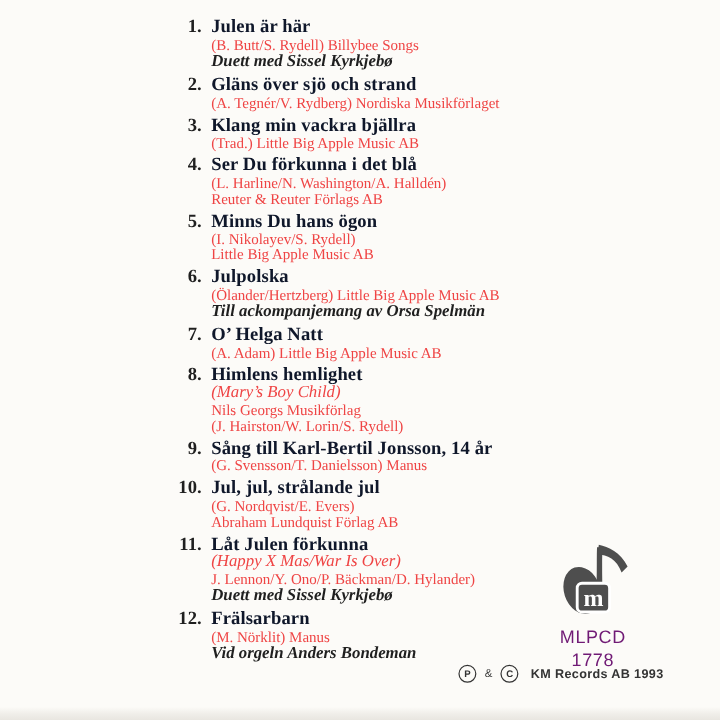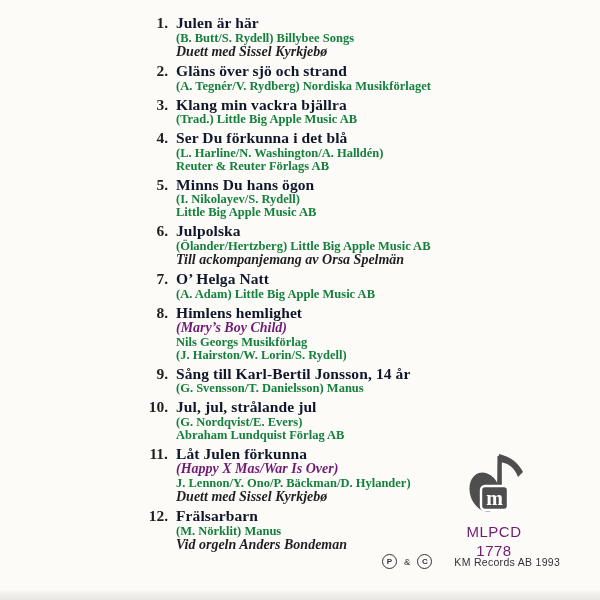--- a/index.html
+++ b/index.html
@@ -45,33 +45,32 @@
   .content { flex: 1; }
   .title {
     font-weight: bold;
     font-size: 15.5px;
     line-height: 16.5px;
     color: #0f172a;
     letter-spacing: 0.1px;
     white-space: nowrap;
   }
   .subtitle {
-    font-weight: bold;
+    font-weight: normal;
     font-style: italic;
     font-size: 14px;
     line-height: 14.5px;
-    color: #701a75;
+    color: #ef4444;
     white-space: nowrap;
   }
   .credit {
     font-size: 12.5px;
     line-height: 13px;
-    color: #15803d;
-    white-space: nowrap;
-    font-weight: bold;
+    color: #ef4444;
+    white-space: nowrap;
   }
   .note {
     font-weight: bold;
     font-style: italic;
     font-size: 14px;
     line-height: 14.5px;
     color: #1f1f1f;
     white-space: nowrap;
   }
   .label-block {
@@ -113,22 +112,23 @@
     border: 1.2px solid #333;
     border-radius: 50%;
     font-size: 8px;
     line-height: 1;
     font-weight: bold;
   }
   .amp { font-size: 9.5px; }
   .footer-text {
     font-size: 10.5px;
     letter-spacing: 0.3px;
-    margin-left: 15px;
-    white-space: nowrap;
+    margin-left: 3px;
+    white-space: nowrap;
+    font-weight: bold;
   }
 </style>
 </head>
 <body>
 
 <div class="track-list">
   <div class="track">
     <div class="num">1.</div>
     <div class="content">
         <div class="title">Julen är här</div>

